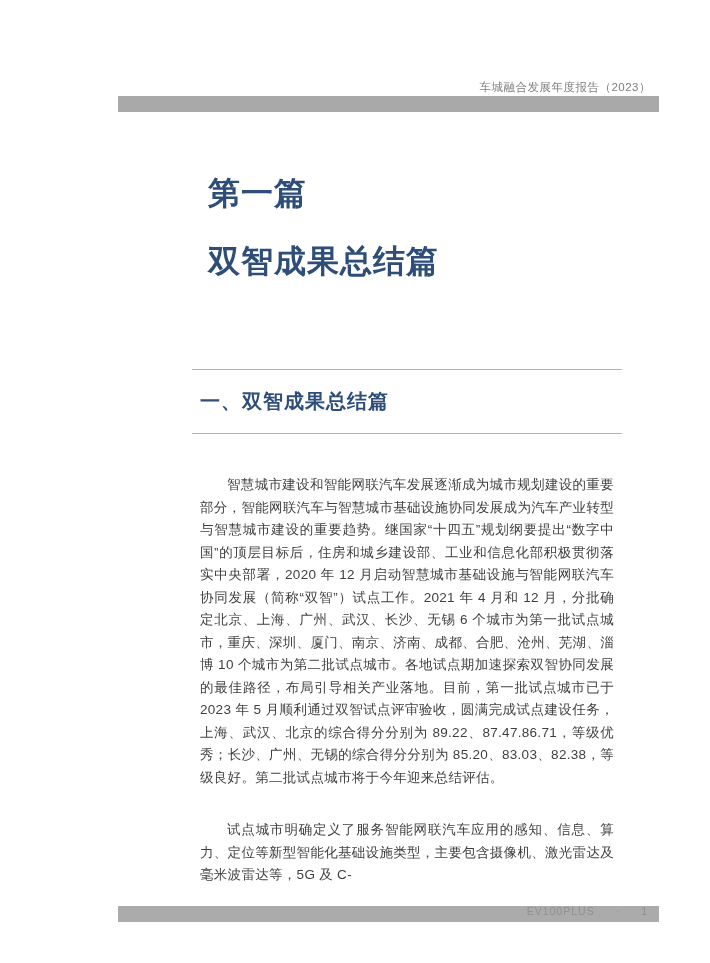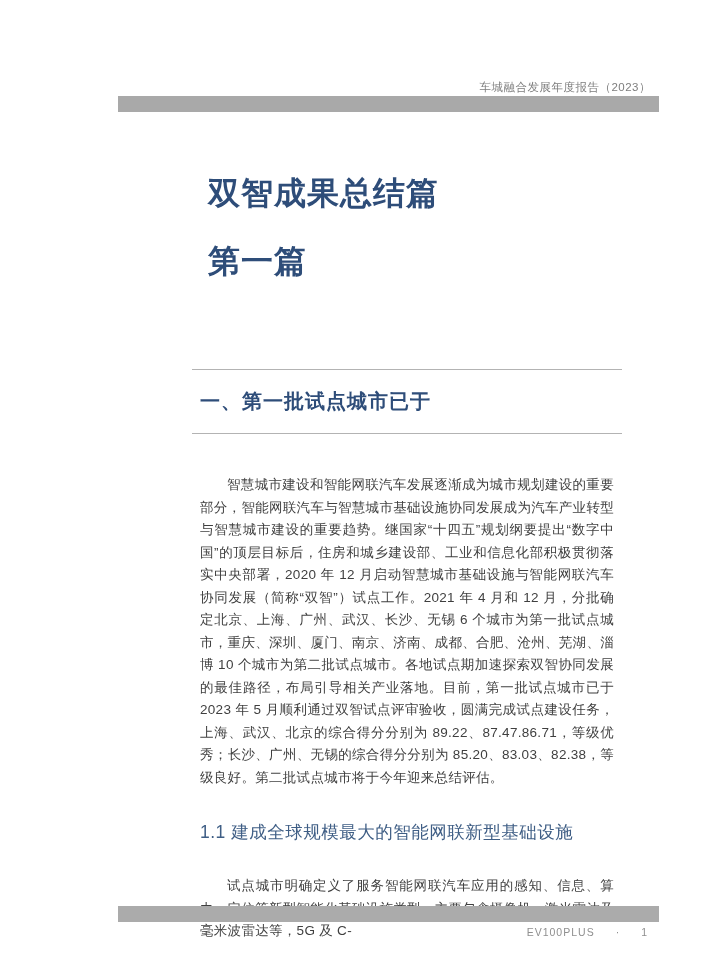--- a/index.html
+++ b/index.html
@@ -85,53 +85,52 @@
   .footer-rule {
     position: absolute;
     top: 890px;
     left: 102px;
     width: 541px;
     height: 1px;
     background: #ababab;
   }
   .page-footer-text {
     position: absolute;
-    top: 894px;
+    top: 873px;
     right: 62px;
     font-size: 10.5px;
     color: #8f8f8f;
     letter-spacing: 1px;
     display: flex;
     gap: 5px;
     align-items: flex-start;
   }
 </style>
 </head>
 <body>
 
 <div class="page">
 
   <div class="page-header-text">车城融合发展年度报告（2023）</div>
   <div class="header-rule"></div>
 
   <div class="content-col">
 
     <div class="doc-title">
+      <div>第一篇</div>
       <div>双智成果总结篇</div>
-      <div>第一篇</div>
     </div>
 
     <div class="section-heading-block">
-      <div class="section-heading">一、第一批试点城市已于</div>
+      <div class="section-heading">一、双智成果总结篇</div>
     </div>
 
     <p class="body-para para-1">智慧城市建设和智能网联汽车发展逐渐成为城市规划建设的重要部分，智能网联汽车与智慧城市基础设施协同发展成为汽车产业转型与智慧城市建设的重要趋势。继国家“十四五”规划纲要提出“数字中国”的顶层目标后，住房和城乡建设部、工业和信息化部积极贯彻落实中央部署，2020 年 12 月启动智慧城市基础设施与智能网联汽车协同发展（简称“双智”）试点工作。2021 年 4 月和 12 月，分批确定北京、上海、广州、武汉、长沙、无锡 6 个城市为第一批试点城市，重庆、深圳、厦门、南京、济南、成都、合肥、沧州、芜湖、淄博 10 个城市为第二批试点城市。各地试点期加速探索双智协同发展的最佳路径，布局引导相关产业落地。目前，第一批试点城市已于 2023 年 5 月顺利通过双智试点评审验收，圆满完成试点建设任务，上海、武汉、北京的综合得分分别为 89.22、87.47.86.71，等级优秀；长沙、广州、无锡的综合得分分别为 85.20、83.03、82.38，等级良好。第二批试点城市将于今年迎来总结评估。</p>
 
 
-    <div class="subsection-heading">1.1 建成全球规模最大的智能网联新型基础设施</div>
 
     <p class="body-para para-3">试点城市明确定义了服务智能网联汽车应用的感知、信息、算力、定位等新型智能化基础设施类型，主要包含摄像机、激光雷达及毫米波雷达等，5G 及 C-</p>
 
   </div>
 
   <div class="footer-rule"></div>
   <div class="page-footer-text">
     <span>EV100PLUS</span>
     <span>·</span>
     <span>1</span>

